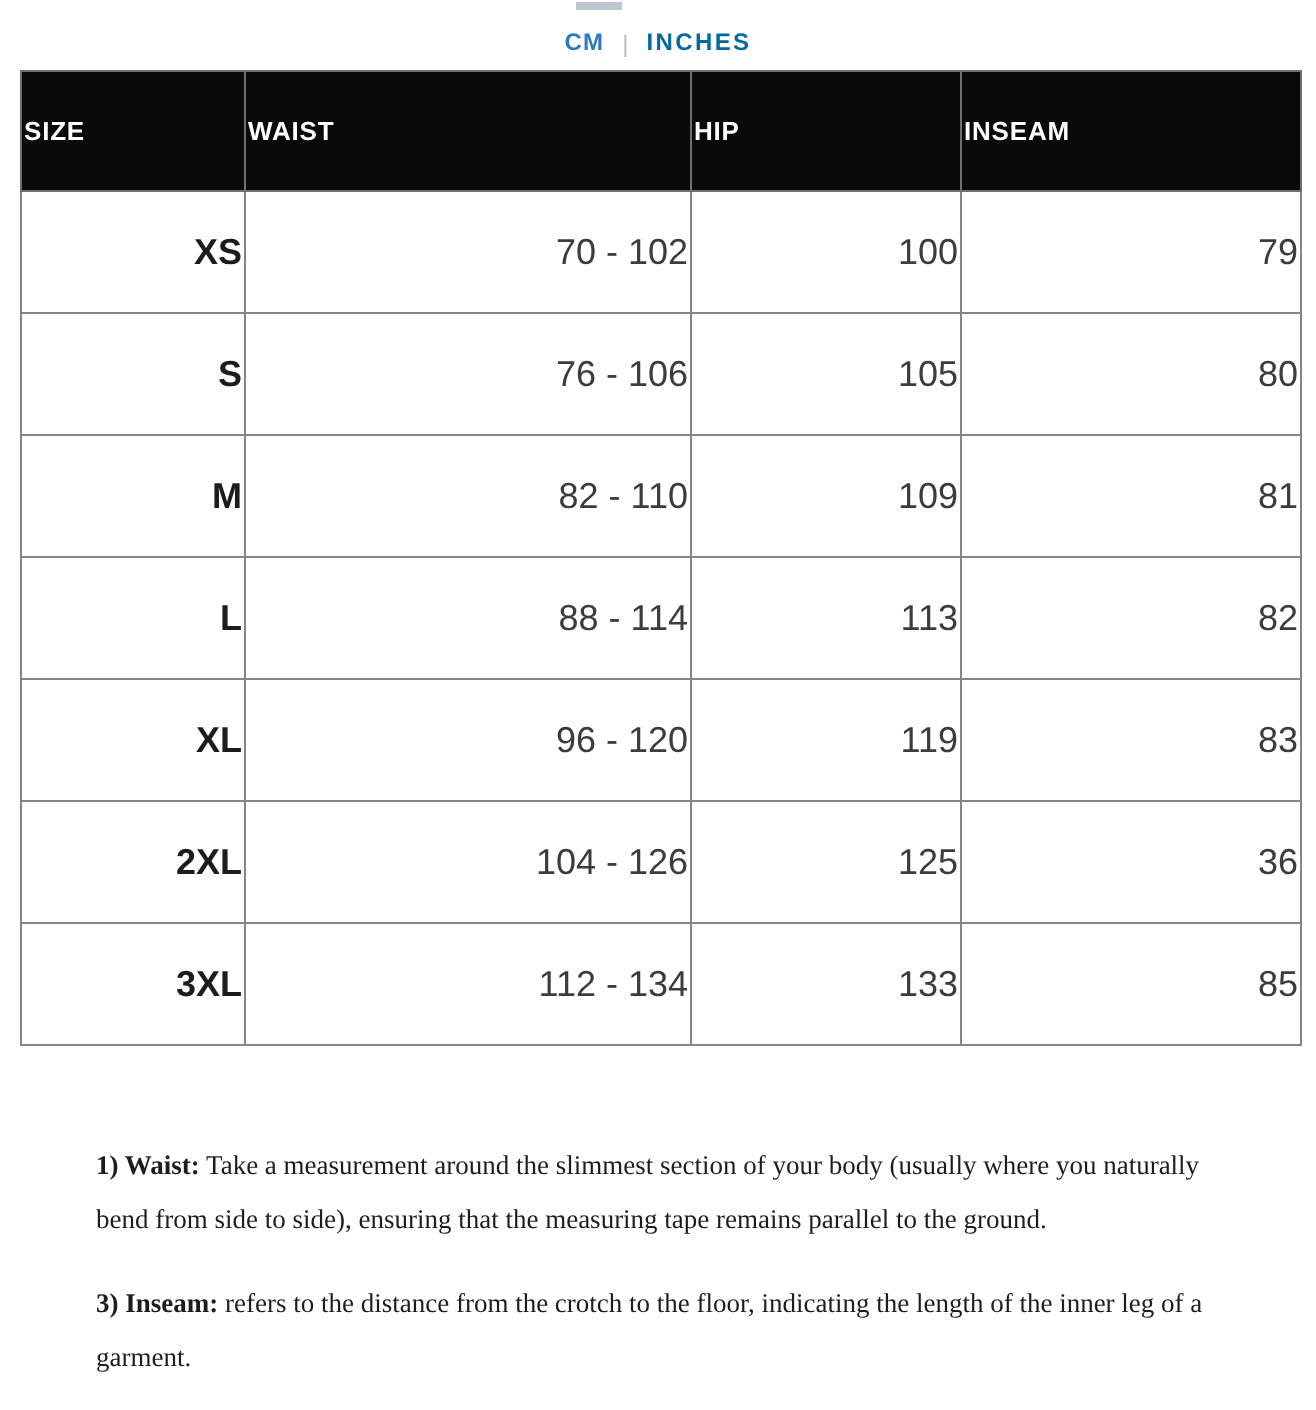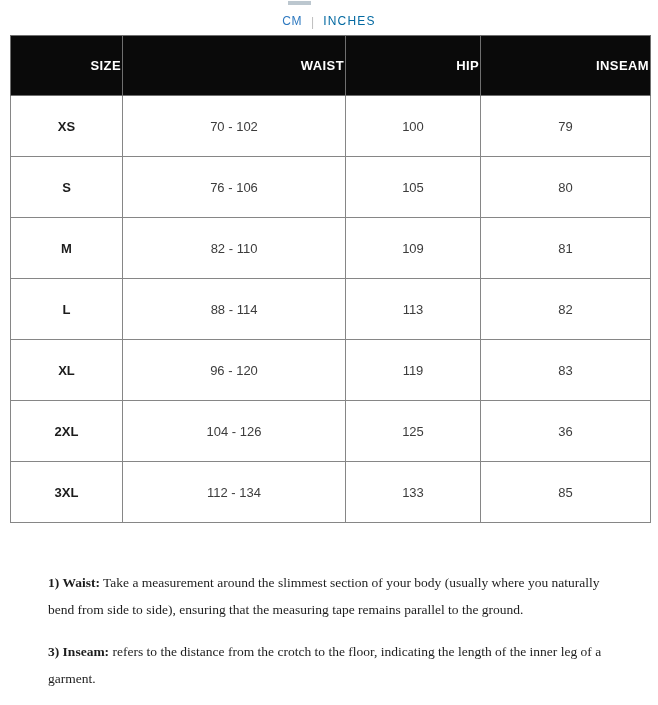--- a/index.html
+++ b/index.html
@@ -19,21 +19,21 @@
     gap: 9px;
   }
   .cutoff-artifact {
     position: absolute;
     top: 1px; left: 288px;
     width: 23px; height: 4px;
     background: #bcc7cf;
   }
   .unit-option {
     font-size: 12px;
-    font-weight: normal;
+    font-weight: bold;
     letter-spacing: 0.6px;
     cursor: pointer;
     text-decoration: none;
   }
   .unit-option.active { color: #2e79c0; }
   .unit-option.inactive { color: #0369a1; letter-spacing: 1.2px; }
   .unit-sep { color: #bdbdbd; font-size: 12px; line-height: 12px; }
 
   table.size-table {
     border-collapse: collapse;
@@ -41,28 +41,28 @@
     width: 640px;
     margin: 0 0 0 10px;
   }
   .size-table th {
     background: #0a0a0a;
     color: #ffffff;
     font-size: 13px;
     font-weight: bold;
     letter-spacing: 0.4px;
     height: 60px;
-    text-align: right;
+    text-align: left;
     border: 1px solid #6f6f6f;
   }
   .size-table td {
     height: 61px;
-    text-align: center;
+    text-align: right;
     vertical-align: middle;
-    font-size: 13px;
+    font-size: 18px;
     color: #3c3c3c;
     border: 1px solid #868686;
     background: #ffffff;
   }
   .size-table td.size-cell {
     font-weight: bold;
     color: #1c1c1c;
   }
 
   .notes {

